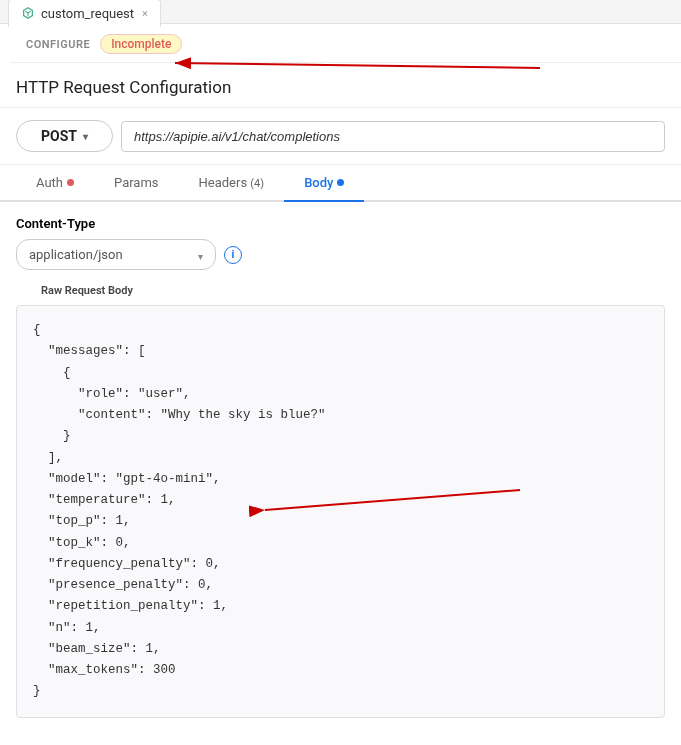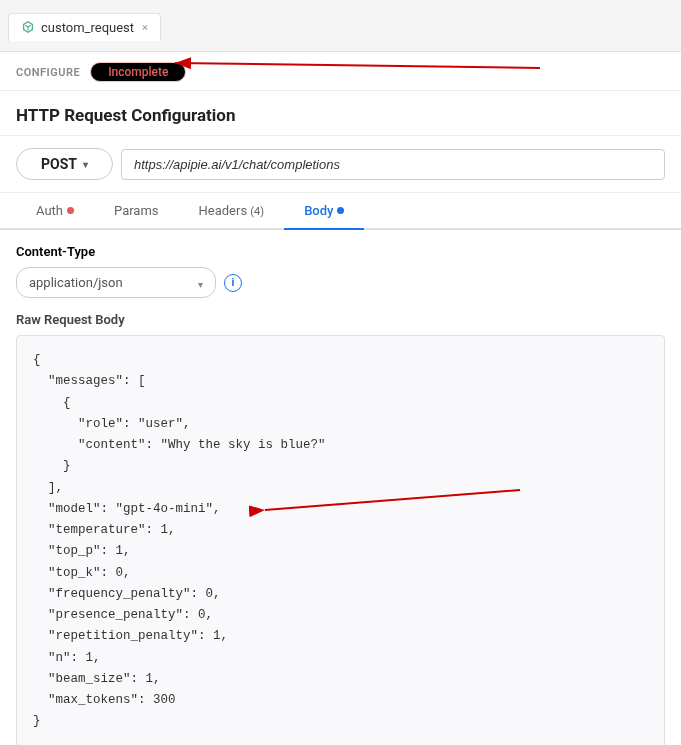--- a/index.html
+++ b/index.html
@@ -14,21 +14,21 @@
       overflow: hidden;
     }
 
     
     .tab-bar {
       display: flex;
       align-items: center;
       border-bottom: 1px solid #e0e0e0;
       padding: 0 8px;
       background: #f5f5f5;
-      height: 52px;
+      height: 24px;
     }
     .tab-item {
       display: flex;
       align-items: center;
       gap: 6px;
       padding: 6px 12px;
       background: #fff;
       border: 1px solid #e0e0e0;
       border-bottom: none;
       border-radius: 4px 4px 0 0;
@@ -47,42 +47,43 @@
       margin-left: 2px;
     }
 
     
     .configure-row {
       display: flex;
       align-items: center;
       gap: 10px;
       padding: 10px 16px 8px 16px;
       border-bottom: 1px solid #eee;
+      margin-left: 10px;
     }
     .configure-label {
       font-size: 11px;
       font-weight: 600;
       color: #888;
       letter-spacing: 0.5px;
       text-transform: uppercase;
     }
     .incomplete-badge {
-      background: #000000;
+      background: #fef9c3;
       color: #e05c5c;
       border: 1px solid #f5c6c6;
       border-radius: 12px;
-      padding: 2px 17px;
+      padding: 2px 10px;
       font-size: 12px;
       font-weight: 500;
     }
 
     
     .section-title {
       font-size: 17px;
-      font-weight: 700;
+      font-weight: 400;
       color: #222;
       padding: 14px 16px 10px 16px;
       border-bottom: 1px solid #eee;
     }
 
     
     .url-row {
       display: flex;
       align-items: center;
       padding: 12px 16px;
@@ -198,24 +199,25 @@
       align-items: center;
       justify-content: center;
       font-size: 11px;
       color: #1a73e8;
       font-weight: 700;
       cursor: pointer;
     }
 
     
     .raw-body-label {
-      font-size: 13px;
+      font-size: 11px;
       font-weight: 600;
       color: #444;
       padding: 4px 16px 8px 16px;
+      margin-left: 25px;
     }
     .code-block {
       margin: 0 16px 16px 16px;
       background: #f9f9fb;
       border: 1px solid #e0e0e0;
       border-radius: 4px;
       padding: 14px 16px;
       font-family: 'Courier New', Courier, monospace;
       font-size: 12.5px;
       line-height: 1.7;

